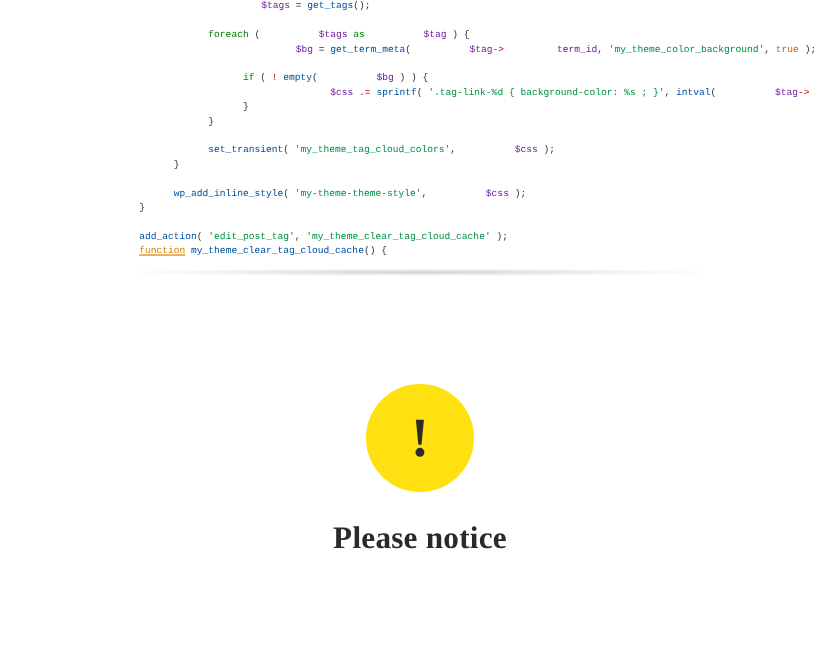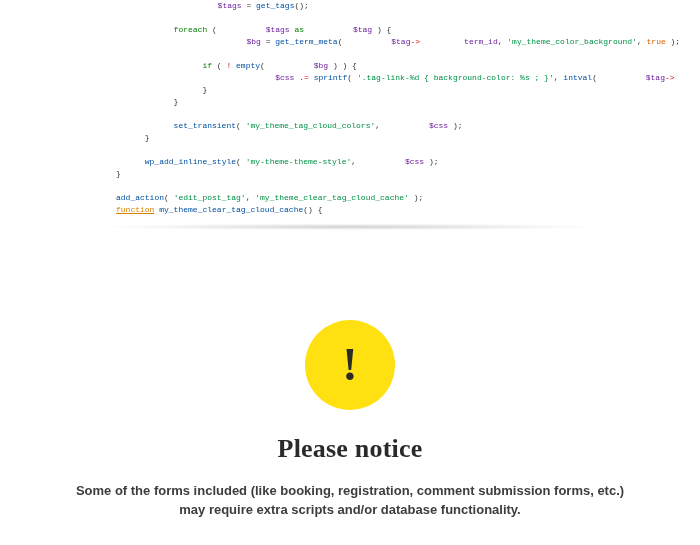--- a/index.html
+++ b/index.html
@@ -92,17 +92,13 @@
 <div class="code-wrap">
   <div class="code-block" id="code-block"><div>            <span class="tok-var">$tags</span><span> = </span><span class="tok-fn">get_tags</span><span>();</span></div><div><span> </span></div><div>            <span class="tok-kw">foreach</span><span> ( </span><span class="tok-var">$tags</span><span> </span><span class="tok-kw">as</span><span> </span><span class="tok-var">$tag</span><span> ) {</span></div><div>                  <span class="tok-var">$bg</span><span> = </span><span class="tok-fn">get_term_meta</span><span>( </span><span class="tok-var">$tag</span><span class="tok-op">-&gt;</span><span class="tok-var">term_id</span><span>, </span><span class="tok-str">'my_theme_color_background'</span><span>, </span><span class="tok-bool">true</span><span> );</span></div><div><span> </span></div><div>                  <span class="tok-kw">if</span><span> ( </span><span class="tok-op">!</span><span> </span><span class="tok-fn">empty</span><span>( </span><span class="tok-var">$bg</span><span> ) ) {</span></div><div>                        <span class="tok-var">$css</span><span> </span><span class="tok-op">.=</span><span> </span><span class="tok-fn">sprintf</span><span>( </span><span class="tok-str">'.tag-link-%d { background-color: %s ; }'</span><span>, </span><span class="tok-fn">intval</span><span>( </span><span class="tok-var">$tag</span><span class="tok-op">-&gt;</span><span class="tok-var">term_id</span><span> ), </span><span class="tok-var">$bg</span><span> );</span></div><div>                  <span>}</span></div><div>            <span>}</span></div><div><span> </span></div><div>            <span class="tok-fn">set_transient</span><span>( </span><span class="tok-str">'my_theme_tag_cloud_colors'</span><span>, </span><span class="tok-var">$css</span><span> );</span></div><div>      <span>}</span></div><div><span> </span></div><div>      <span class="tok-fn">wp_add_inline_style</span><span>( </span><span class="tok-str">'my-theme-theme-style'</span><span>, </span><span class="tok-var">$css</span><span> );</span></div><div><span>}</span></div><div><span> </span></div><div><span class="tok-fn">add_action</span><span>( </span><span class="tok-str">'edit_post_tag'</span><span>, </span><span class="tok-str">'my_theme_clear_tag_cloud_cache'</span><span> );</span></div><div><span class="tok-orange">function</span><span> </span><span class="tok-fn">my_theme_clear_tag_cloud_cache</span><span>() {</span></div></div>
   <div class="code-shadow"></div>
 </div>
 
 <div class="notice">
   <div class="notice-icon">
     <span>!</span>
   </div>
   <h2 class="notice-title">Please notice</h2>
-  <p class="notice-text">
-    <span>Some of the forms included (like booking, registration, comment submission forms, etc.)</span><br>
-    <span>may require extra scripts and/or database functionality.</span>
-  </p>
 </div>
 
 </body></html>

